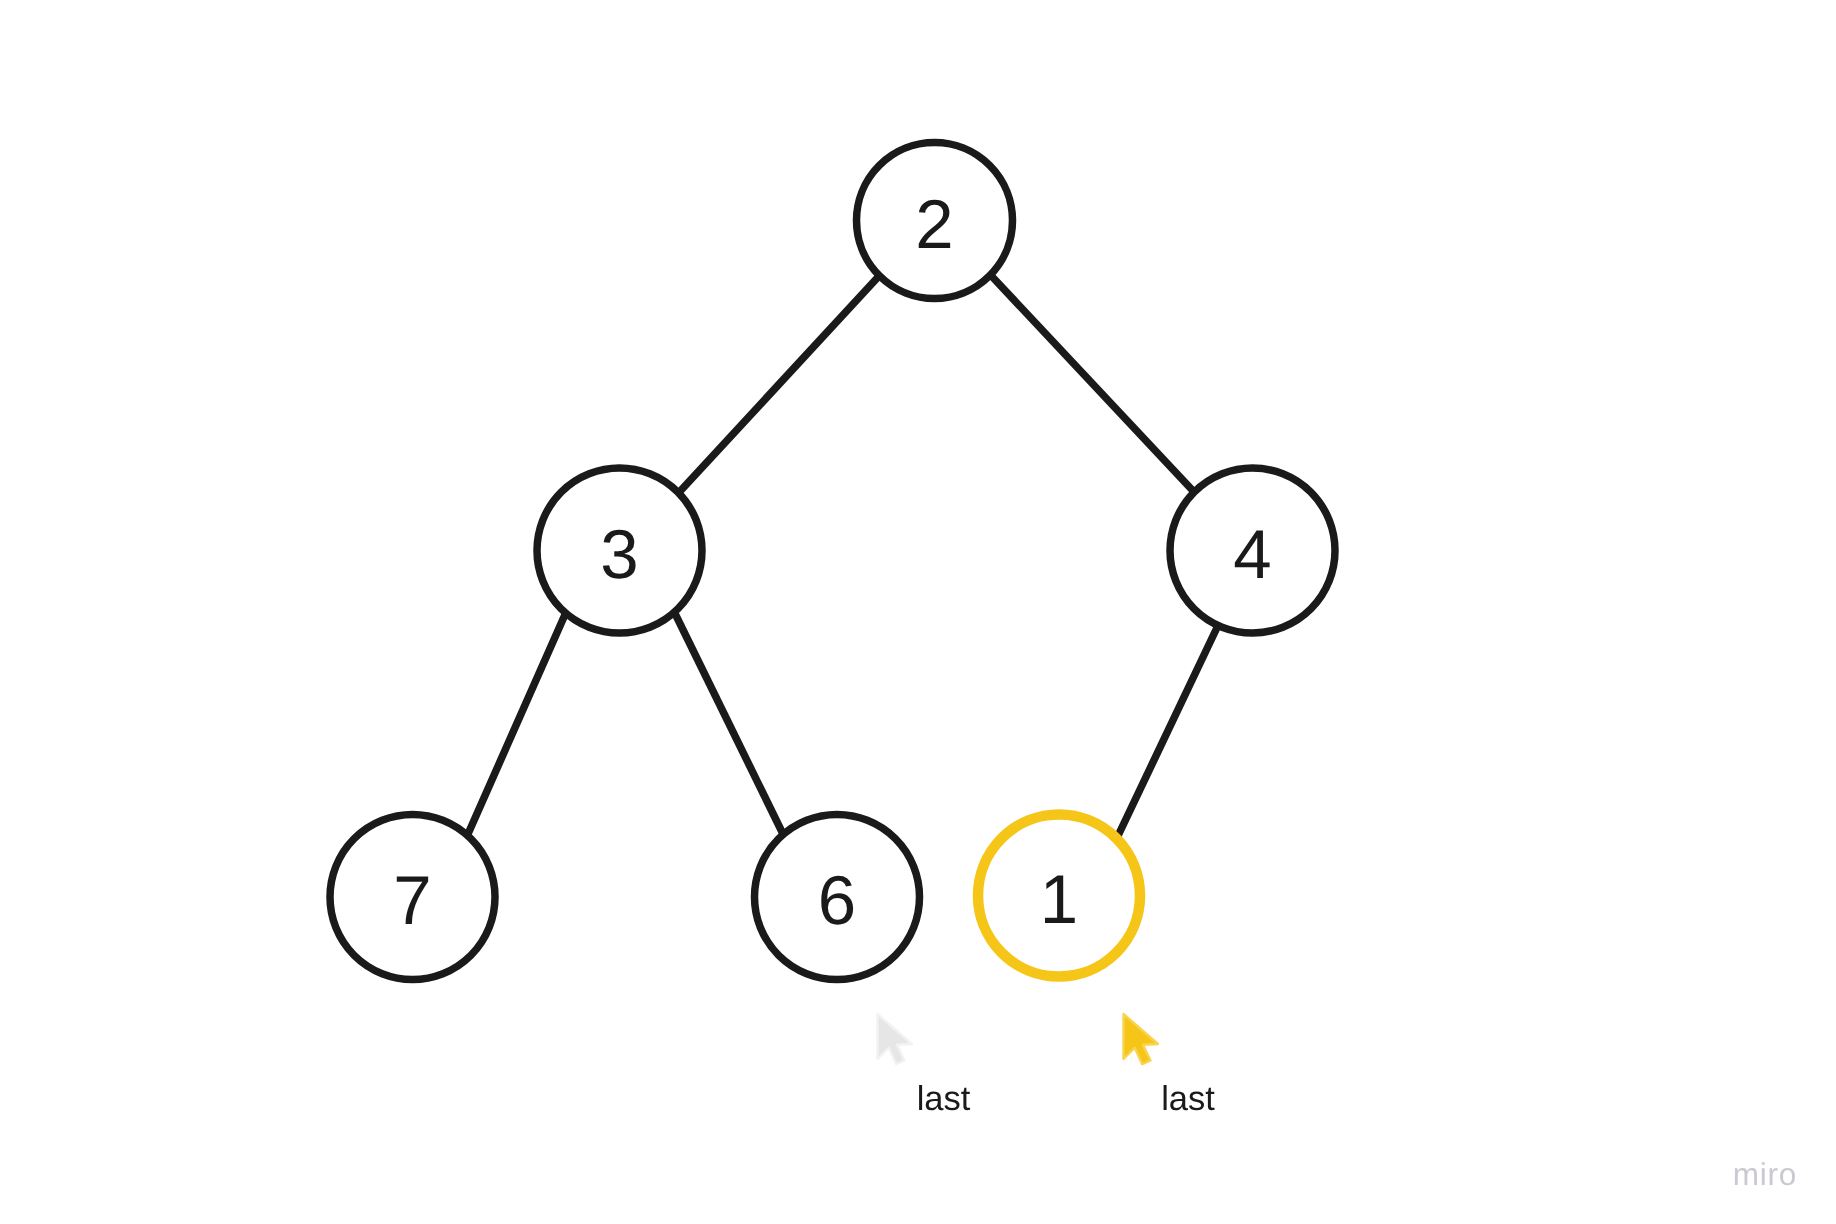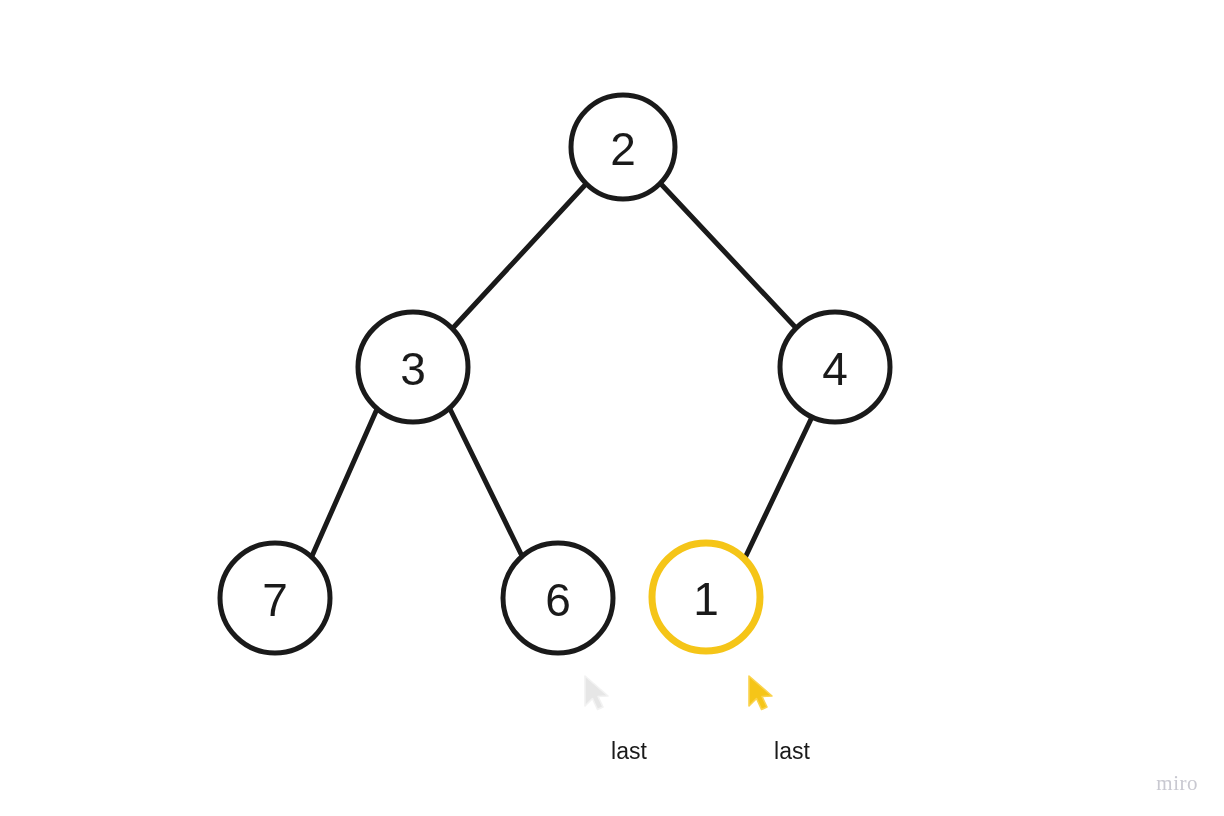--- a/index.html
+++ b/index.html
@@ -56,27 +56,26 @@
     height: 42px;
   }
   .cursor-label {
     position: absolute;
     font-family: "Liberation Sans", sans-serif;
     font-size: 23px;
     color: #1a1a1a;
     white-space: nowrap;
     text-align: center;
     transform: translateX(-50%);
-    margin-top: 19px;
   }
   #watermark {
     position: absolute;
     right: 26px;
     bottom: 20px;
-    font-family: Liberation Serif, serif;
+    font-family: Liberation Sans, sans-serif;
     font-size: 21px;
     color: #c9c9d1;
     letter-spacing: 0.5px;
     user-select: none;
   }
 </style>
 </head>
 <body>
 
 <div id="board">

